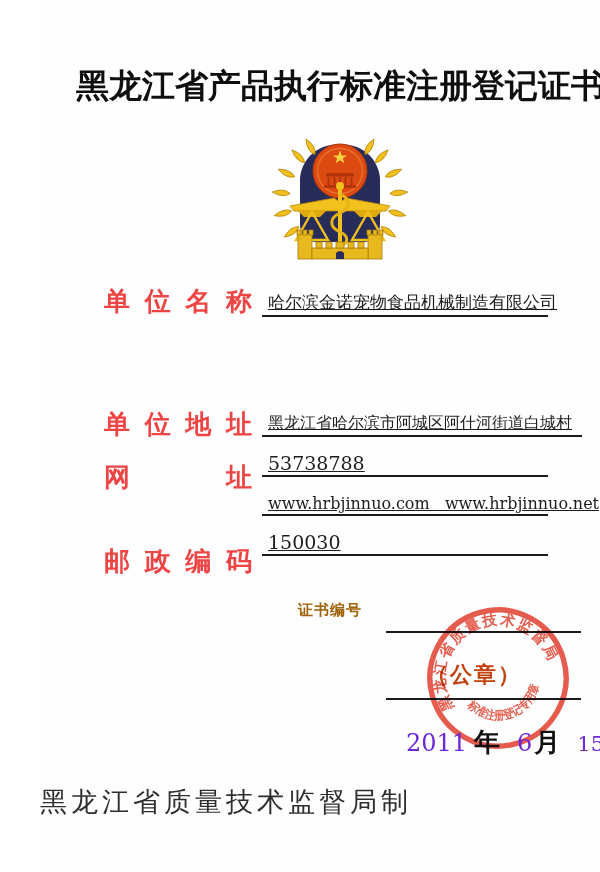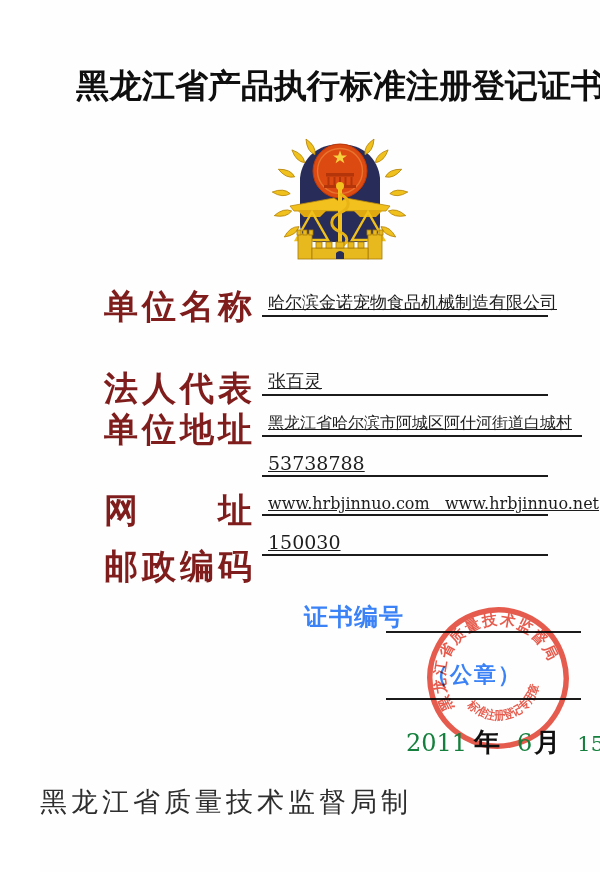--- a/index.html
+++ b/index.html
@@ -11,53 +11,53 @@
   .doc-title{
     position:absolute;top:64px;left:0;width:600px;text-align:center;
     font-size:33px;font-weight:800;letter-spacing:0px;color:#0f0f0f;
     font-family:"DejaVu Sans","Liberation Sans",sans-serif;
   }
   
   .emblem{position:absolute;left:230px;top:132px;width:140px;height:136px;}
   
   .field-label{
     position:absolute;left:64px;width:148px;height:28px;
-    font-size:34px;font-weight:800;color:#7f1d1d;
+    font-size:26px;font-weight:800;color:#ef4444;
     text-align:justify;text-align-last:justify;text-justify:inter-character;
     font-family:"DejaVu Sans","Liberation Sans",sans-serif;white-space:nowrap;
   }
   .field-value{
     position:absolute;left:222px;height:26px;display:flex;align-items:flex-end;
     border-bottom:2px solid #1b1b1b;padding:0 0 1px 6px;box-sizing:border-box;
     font-family:"DejaVu Serif","Liberation Serif",serif;color:#1d1d1d;
     white-space:pre;overflow:visible;text-decoration:underline;
   }
   
   .block-label{
-    position:absolute;left:264px;font-size:24px;font-weight:800;letter-spacing:1px;
-    color:#3b82f6;font-family:"DejaVu Sans","Liberation Sans",sans-serif;white-space:nowrap;
+    position:absolute;left:258px;font-size:15px;font-weight:800;letter-spacing:1px;
+    color:#a16207;font-family:"DejaVu Sans","Liberation Sans",sans-serif;white-space:nowrap;
   }
   .block-line{
     position:absolute;left:346px;width:195px;height:26px;
     border-bottom:2px solid #1b1b1b;box-sizing:border-box;
     font-family:"DejaVu Serif","Liberation Serif",serif;font-size:18px;
   }
   .seal-placeholder{
     position:absolute;left:386px;top:660px;font-size:22px;font-weight:800;
-    letter-spacing:2px;color:#3b82f6;white-space:nowrap;
+    letter-spacing:2px;color:#c2410c;white-space:nowrap;
     font-family:"DejaVu Sans","Liberation Sans",sans-serif;
   }
   
   .stamp{position:absolute;left:384px;top:604px;width:148px;height:148px;
     mix-blend-mode:multiply;opacity:.92;}
   
   .date-row{
     position:absolute;left:366px;top:725px;display:flex;align-items:baseline;white-space:nowrap;
   }
-  .date-num{font-family:"DejaVu Serif","Liberation Serif",serif;font-size:24px;color:#15803d;}
+  .date-num{font-family:"DejaVu Serif","Liberation Serif",serif;font-size:24px;color:#6d28d9;}
   .date-unit{font-family:"DejaVu Sans","Liberation Sans",sans-serif;font-size:26px;font-weight:800;color:#101010;}
   .gap-s{margin-right:7px;} .gap-m{margin-right:17px;} .gap-t{margin-right:2px;}
   
   .footer{
     position:absolute;top:784px;left:0;width:600px;text-align:left;
     font-size:27px;letter-spacing:4px;color:#2e2e2e;font-weight:500;
     font-family:"DejaVu Serif","Liberation Serif",serif;white-space:nowrap;
   }
 </style>
 </head>
@@ -132,29 +132,27 @@
         <rect x="78" y="110" width="6" height="6"></rect>
         <rect x="88" y="110" width="6" height="6"></rect>
       <path d="M66,127 L66,121 Q70,117 74,121 L74,127 Z" fill="#282c58" stroke="none"></path>
     </g>
   </svg>
 
   <div class="field-label" style="top:284px">单位名称</div>
   <div class="field-value" style="top:291px;width:286px;font-size:17px">哈尔滨金诺宠物食品机械制造有限公司</div>
 
 
-  <div class="field-label" style="top:366px">法人代表</div>
-  <div class="field-value" style="top:370px;width:286px;font-size:18px">张百灵</div>
 
   <div class="field-label" style="top:407px">单位地址</div>
   <div class="field-value" style="top:411px;width:320px;font-size:16px">黑龙江省哈尔滨市阿城区阿什河街道白城村</div>
 
   <div class="field-value" style="top:451px;width:286px;font-size:19px">53738788</div>
 
-  <div class="field-label" style="top:488px">网址</div>
+  <div class="field-label" style="top:460px">网址</div>
   <div class="field-value" style="top:490px;width:286px;font-size:16px">www.hrbjinnuo.com   www.hrbjinnuo.net</div>
 
   <div class="field-label" style="top:544px">邮政编码</div>
   <div class="field-value" style="top:530px;width:286px;font-size:19px">150030</div>
 
   <div class="block-label" style="top:601px">证书编号</div>
   <div class="block-line" style="top:607px"></div>
 
   <div class="seal-placeholder">（公章）</div>
   <div class="block-line" style="top:674px"></div>

